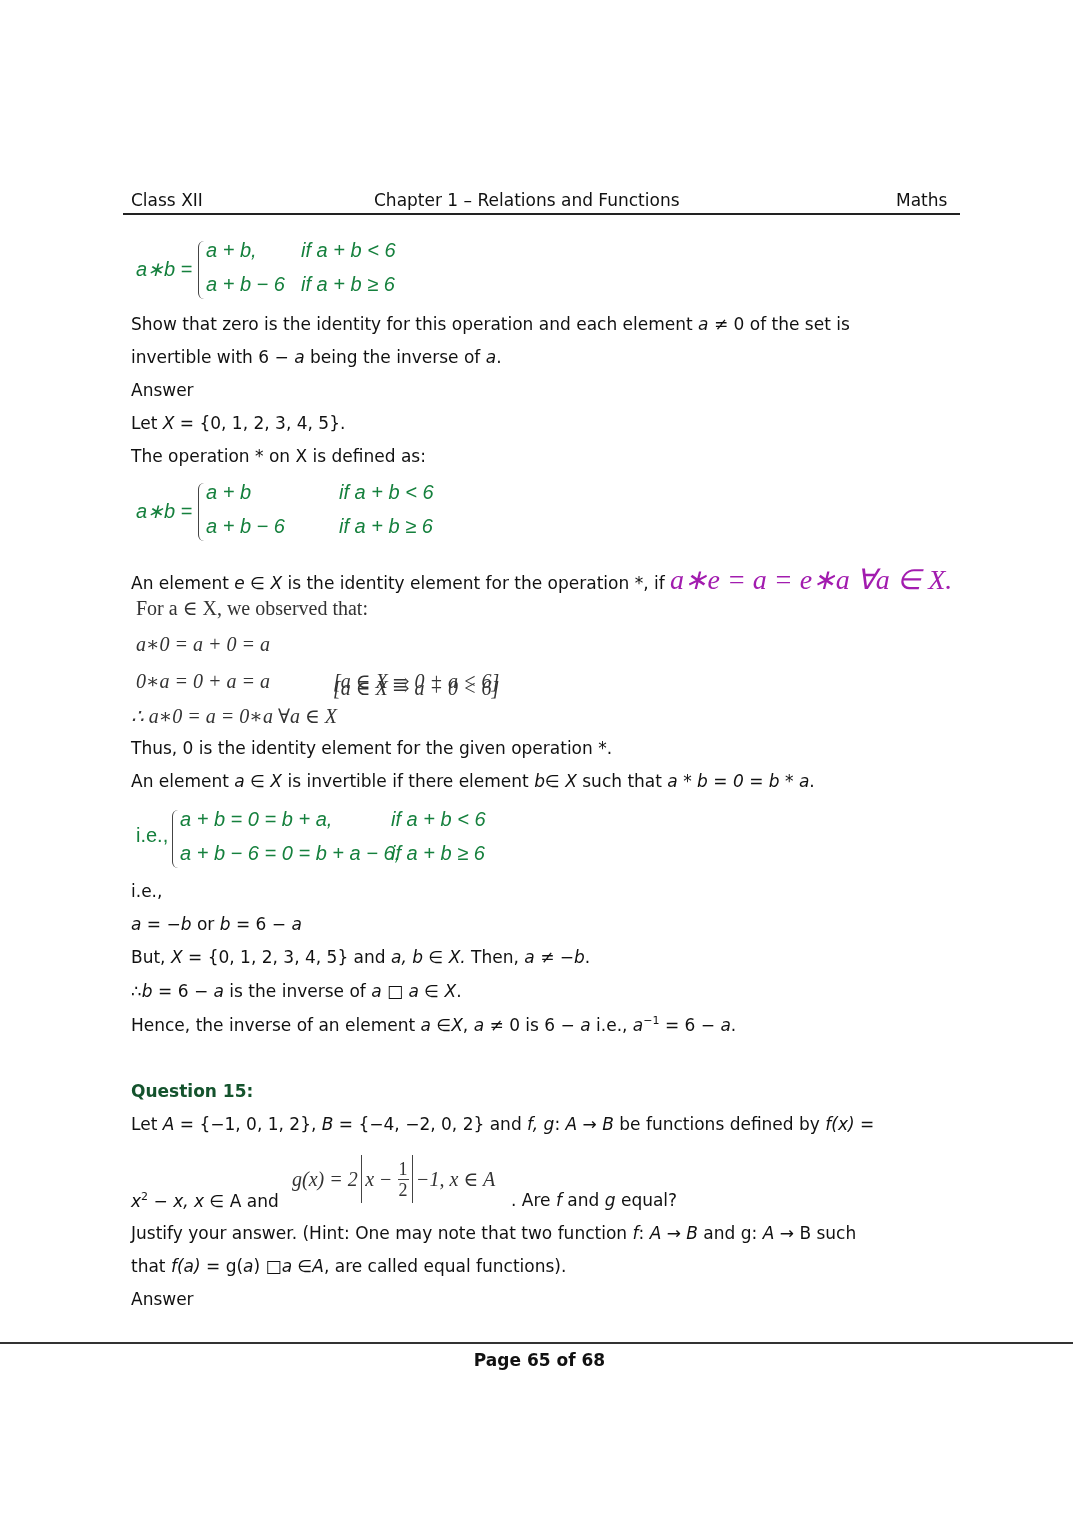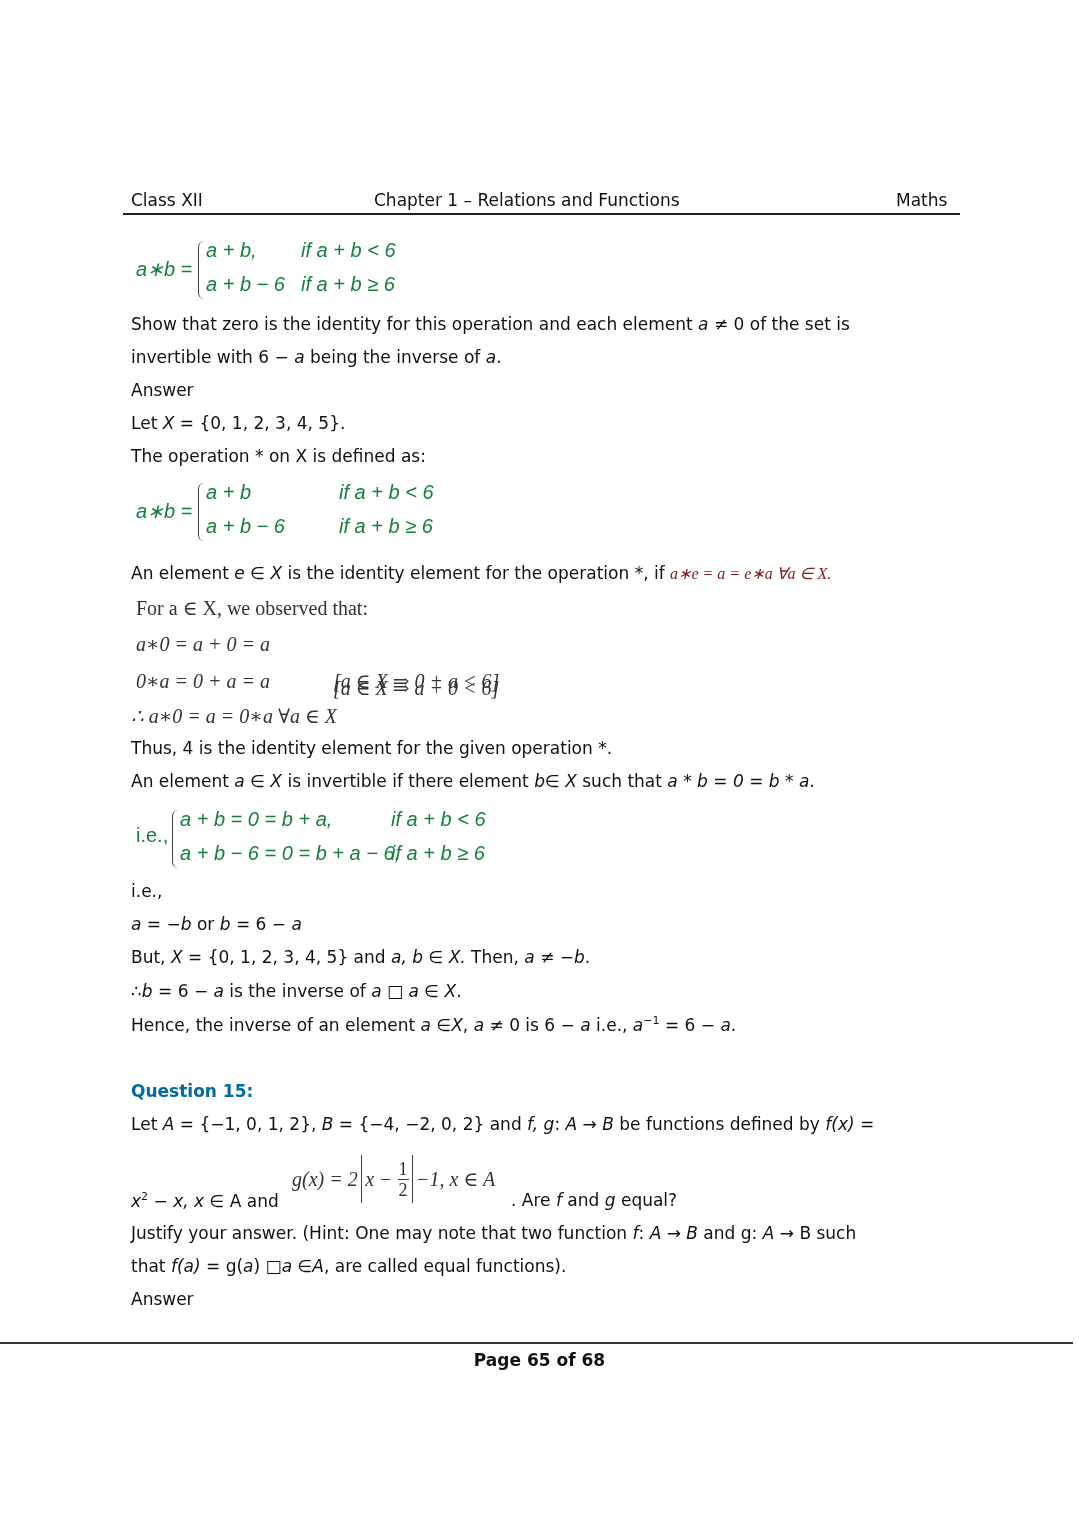--- a/index.html
+++ b/index.html
@@ -4,21 +4,21 @@
 <style>
   html, body { margin: 0; padding: 0; background: #ffffff; }
   body { width: 1079px; height: 1515px; position: relative; overflow: hidden; color: #111; }
   .abs { position: absolute; white-space: nowrap; }
   .hdr { top: 190px; font-family: "DejaVu Sans", sans-serif; font-size: 17px; color: #111; }
   .hdr-rule { position: absolute; left: 123px; top: 213px; width: 837px; height: 2px; background: #222; }
   .foot-rule { position: absolute; left: 0; top: 1342px; width: 1073px; height: 2px; background: #333; }
   .footer { position: absolute; top: 1350px; left: 0; width: 1079px; text-align: center; font-family: "DejaVu Sans", sans-serif; font-weight: bold; font-size: 17px; color: #111; }
   .line { position: absolute; left: 131px; white-space: nowrap; font-family: "DejaVu Sans", sans-serif; font-size: 17px; color: #111; }
   i, .it { font-style: italic; }
-  .qhead { color: #0369a1; font-weight: bold; }
+  .qhead { color: #14532d; font-weight: bold; }
   
   .pw { position: absolute; font-family: Liberation Sans, sans-serif; font-size: 20px; color: #15803d; }
   .pw .lhs { position: absolute; white-space: nowrap; }
   .pw .brace { position: absolute; width: 8px; border-left: 1.5px solid #444; border-radius: 6px 0 0 6px; }
   .pw .c { position: absolute; white-space: nowrap; font-style: italic; }
   .mathline { position: absolute; left: 136px; white-space: nowrap; font-family: "Liberation Serif", "DejaVu Serif", serif; font-size: 20px; color: #333; }
   .br { position: absolute; white-space: nowrap; font-family: "Liberation Serif", "DejaVu Serif", serif; font-size: 20px; color: #333; }
   .gx { position: absolute; left: 292px; top: 1155px; font-family: "Liberation Serif", "DejaVu Serif", serif; font-size: 20px; color: #333; white-space: nowrap; height: 50px; }
   .gx .bar { display: inline-block; width: 1.5px; height: 48px; background: #444; vertical-align: middle; margin: 0 3px; }
   .gx .frac { display: inline-block; vertical-align: middle; text-align: center; line-height: 20px; font-size: 18px; }
@@ -58,31 +58,31 @@
 <div class="pw" style="left:136px; top:477px; width:320px; height:70px;">
   <span class="lhs it" style="left:0; top:22px;">a∗b =</span>
   <span class="brace" style="left:62px; top:6px; height:58px;"></span>
   <span class="c" style="left:70px; top:4px;">a + b</span>
   <span class="c" style="left:203px; top:4px;">if a + b &lt; 6</span>
   <span class="c" style="left:70px; top:38px;">a + b − 6</span>
   <span class="c" style="left:203px; top:38px;">if a + b ≥ 6</span>
 </div>
 
 <div class="line" style="top:563px;">
-  <span>An element </span><span class="it">e</span><span> ∈ </span><span class="it">X</span><span> is the identity element for the operation *, if </span><span class="it" style="font-family:'Liberation Serif',serif; font-size:16px; color:#7f1d1d;">a∗e = a = e∗a ∀a ∈ X.</span>
+  <span>An element </span><span class="it">e</span><span> ∈ </span><span class="it">X</span><span> is the identity element for the operation *, if </span><span class="it" style="font-family:'Liberation Serif',serif; font-size:28px; color:#a21caf;">a∗e = a = e∗a ∀a ∈ X.</span>
 </div>
 
 <div class="mathline" style="top:596px;text-align:right;">For a ∈ X, we observed that:</div>
 <div class="mathline it" style="top:632px;">a∗0 = a + 0 = a</div>
 <div class="br it" style="left:333px; top:632px;margin-top:44px;">[a ∈ X ⇒ a + 0 &lt; 6]</div>
 <div class="mathline it" style="top:669px;">0∗a = 0 + a = a</div>
 <div class="br it" style="left:333px; top:669px;">[a ∈ X ⇒ 0 + a &lt; 6]</div>
 <div class="mathline it" style="top:704px; left:131px;">∴ a∗0 = a = 0∗a ∀a ∈ X</div>
 
-<div class="line" style="top:738px;">Thus, 4 is the identity element for the given operation *.</div>
+<div class="line" style="top:738px;">Thus, 0 is the identity element for the given operation *.</div>
 
 <div class="line" style="top:771px;">
   <span>An element </span><span class="it">a</span><span> ∈ </span><span class="it">X</span><span> is invertible if there element </span><span class="it">b</span><span>∈ </span><span class="it">X</span><span> such that </span><span class="it">a * b = 0 = b * a</span><span>.</span>
 </div>
 
 <div class="pw" style="left:136px; top:804px; width:380px; height:70px;">
   <span class="lhs" style="left:0; top:20px;">i.e.,</span>
   <span class="brace" style="left:36px; top:6px; height:58px;"></span>
   <span class="c" style="left:44px; top:4px;">a + b = 0 = b + a,</span>
   <span class="c" style="left:255px; top:4px;">if a + b &lt; 6</span>

